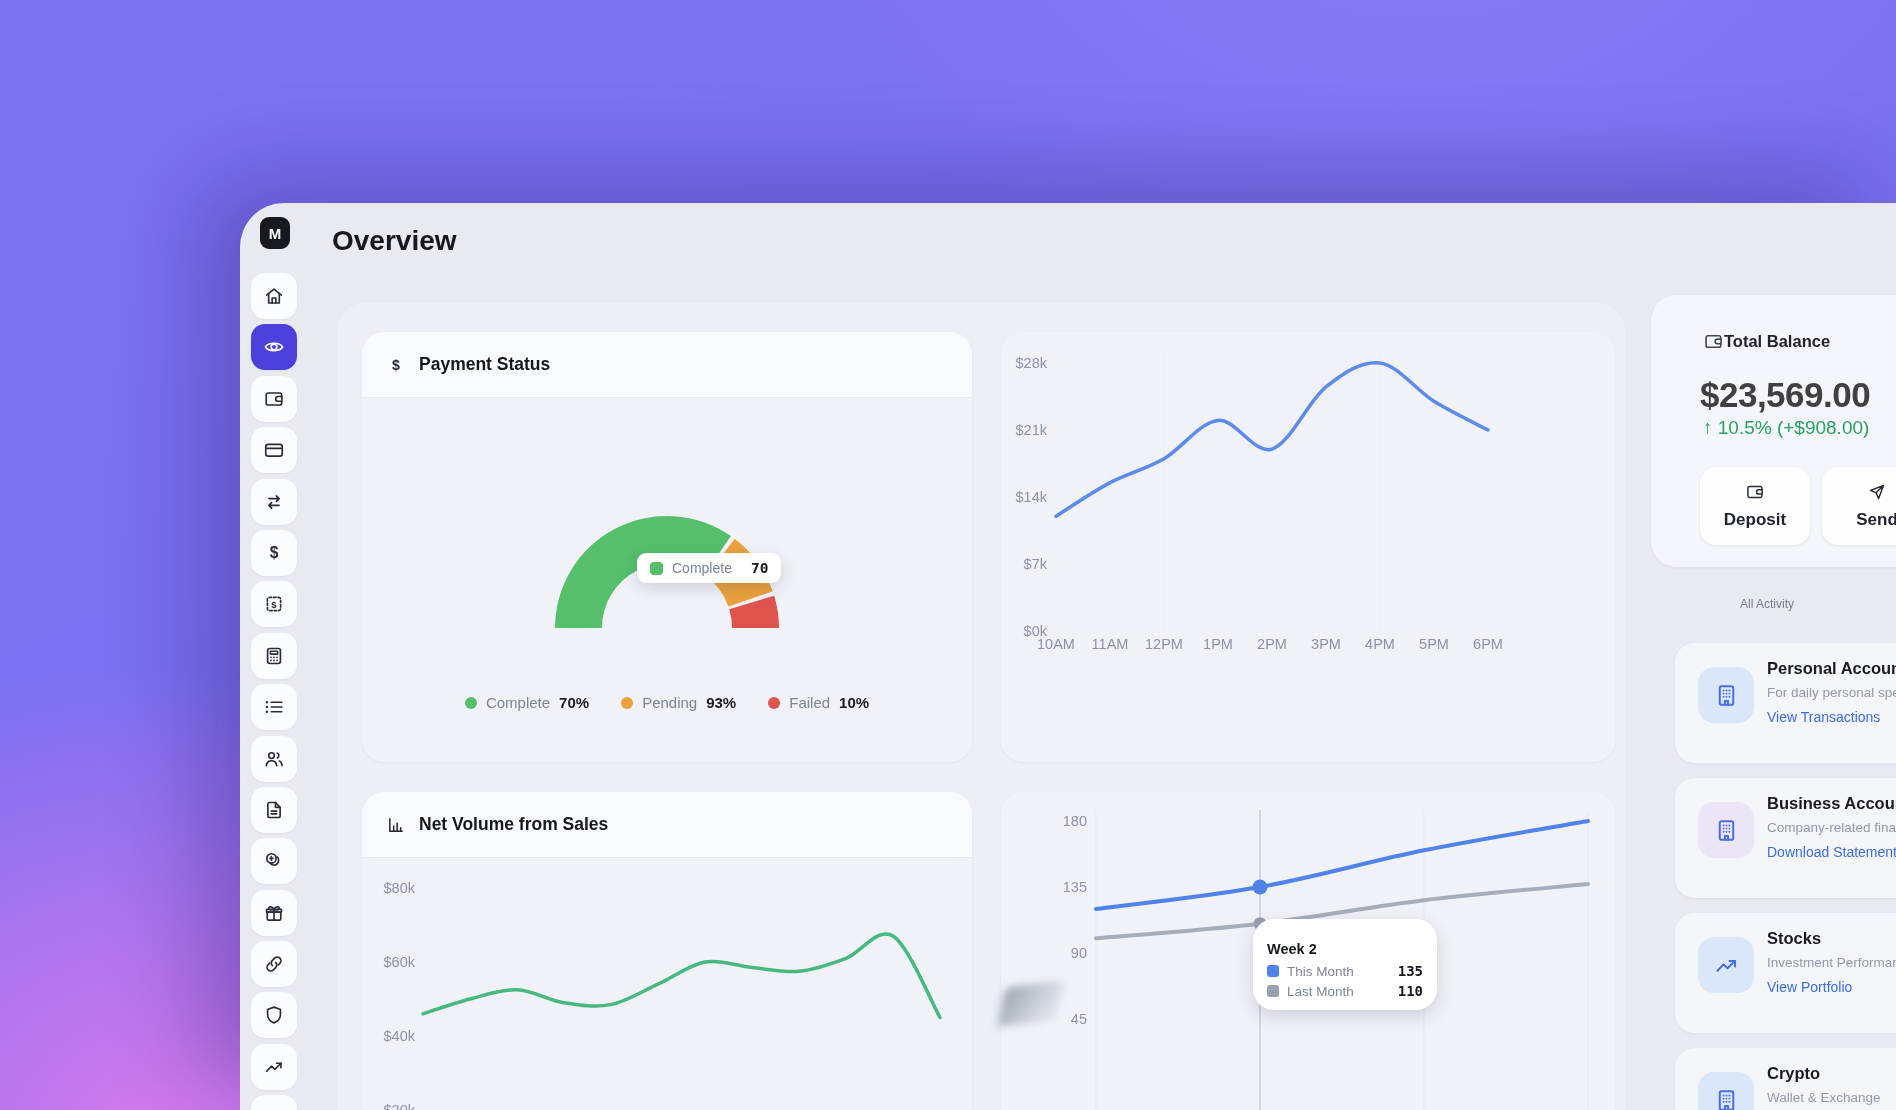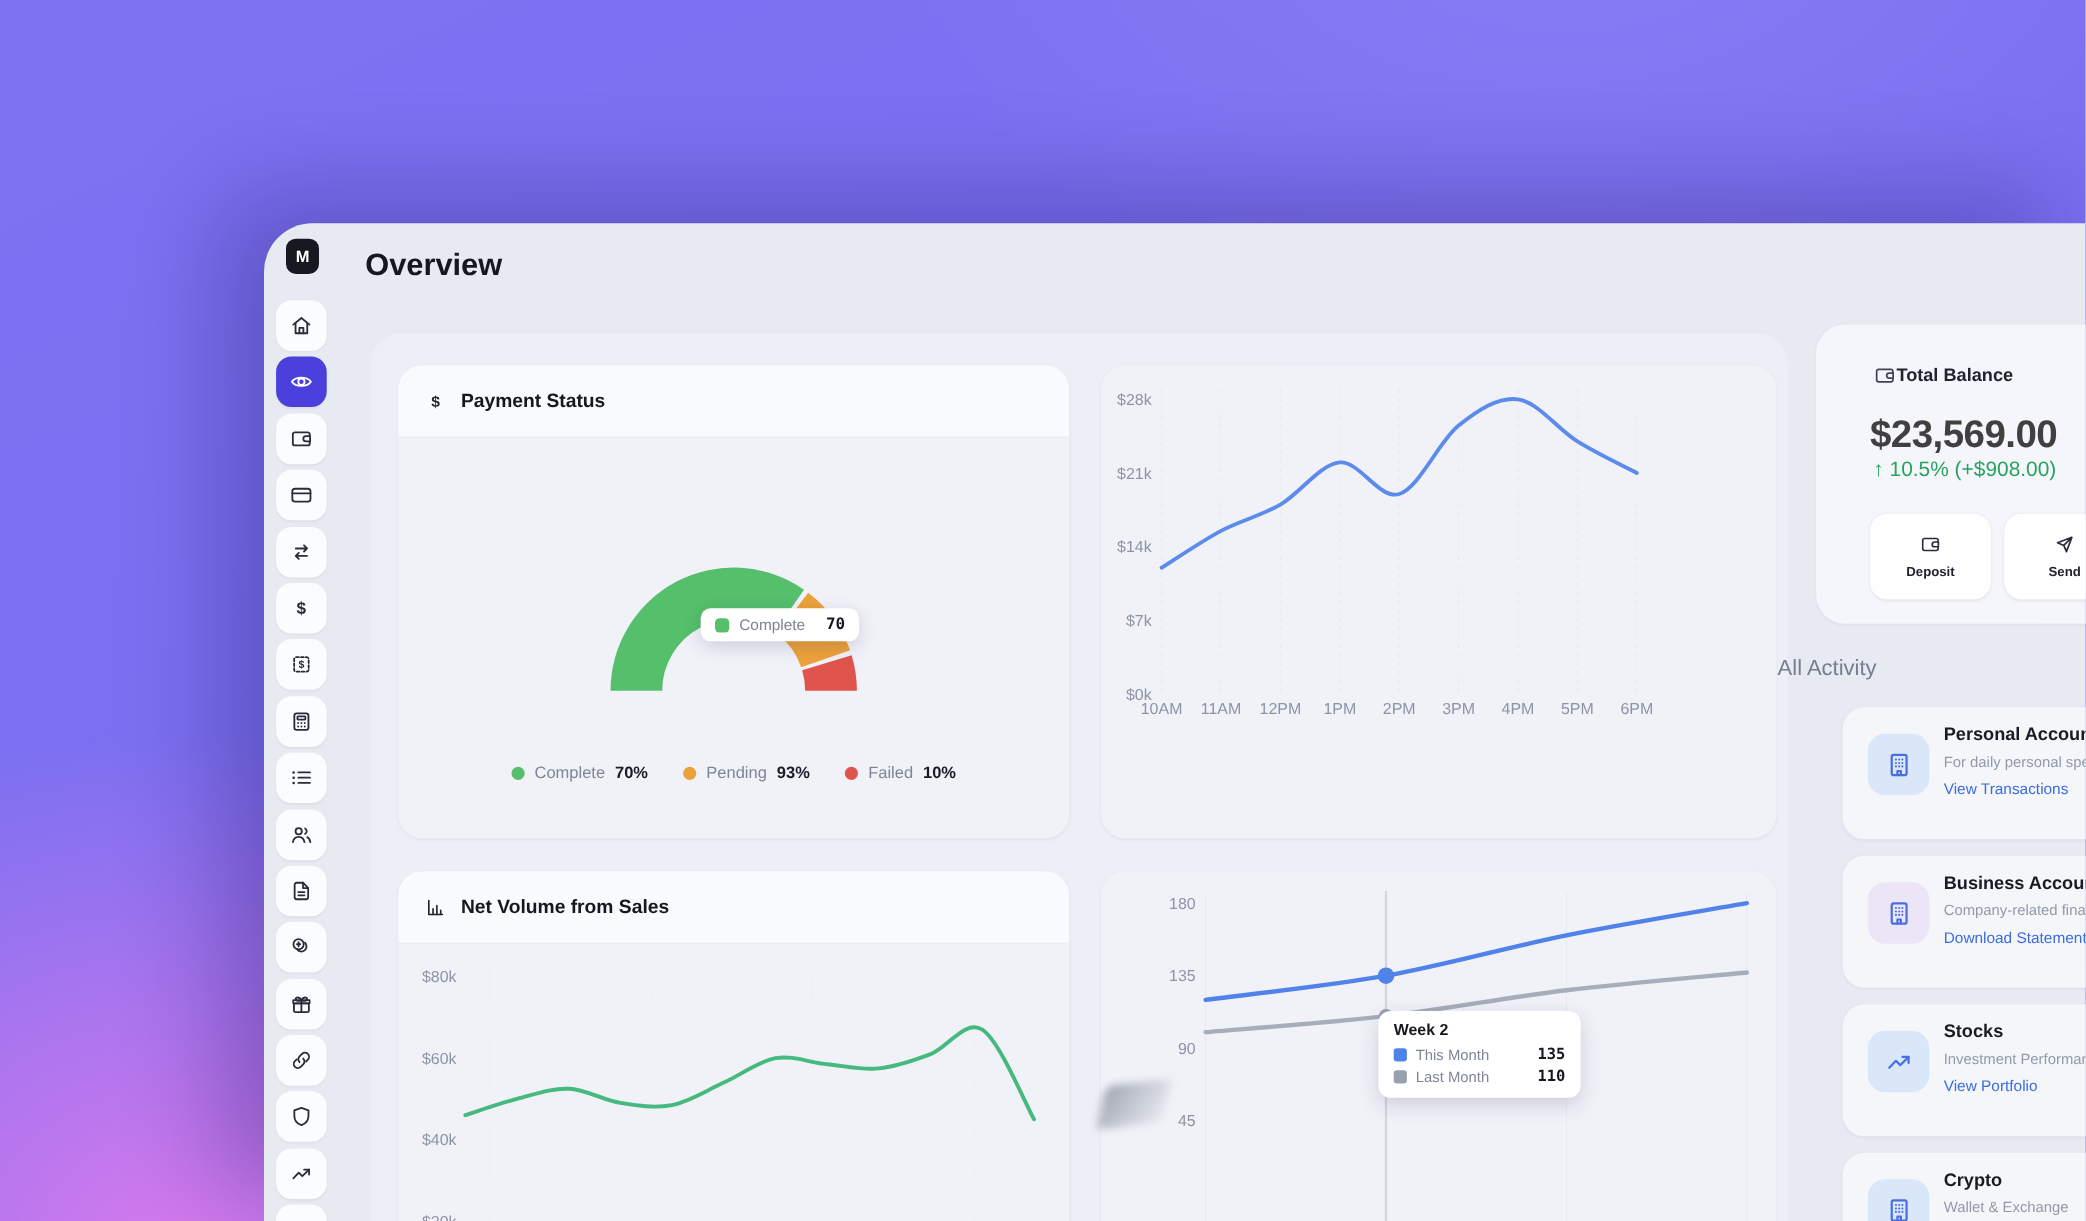--- a/index.html
+++ b/index.html
@@ -40,41 +40,41 @@
     box-shadow:0 5px 16px rgba(25,30,70,.17);display:flex;align-items:center;gap:9px;padding:0 13px;font-size:14px;z-index:2}
   .pill .sq{width:13px;height:13px;border-radius:4px;background:#55bf6b}
   .pill .pl{color:#7b8394}
   .pill .pv{font-family:"DejaVu Sans Mono",monospace;font-weight:700;color:#15181f;margin-left:10px;font-size:14.5px}
   .legend{position:absolute;left:0;top:296px;width:100%;display:flex;justify-content:center;gap:32px;
     font-size:15px;align-items:center}
   .litem{display:flex;align-items:center;gap:9px}
   .ldot{width:12px;height:12px;border-radius:50%}
   .llabel{color:#7d8596}
   .lval{font-weight:700;color:#181c26}
-  .newtip{position:absolute;left:252px;top:127px;width:156px;background:#fff;border-radius:11px;
-    box-shadow:0 6px 18px rgba(25,30,70,.17);padding:10px 14px 11px;z-index:3}
+  .newtip{position:absolute;left:252px;top:127px;width:156px;background:#fff;border-radius:21px;
+    box-shadow:0 6px 18px rgba(25,30,70,.17);padding:22px 14px 11px;z-index:3}
   .newtip .tt{font-size:14.5px;font-weight:700;color:#15181f;margin-bottom:6px}
   .trow{display:flex;align-items:center;gap:8px;font-size:13.5px;margin-top:4px}
   .trow .sq{width:12px;height:12px;border-radius:3px;flex:none}
   .trow .lbl{color:#7d8596}
   .trow .val{margin-left:auto;font-family:"DejaVu Sans Mono",monospace;font-weight:700;color:#15181f;font-size:14px}
   .balance-card{position:absolute;left:1651px;top:295px;width:300px;height:272px;border-radius:26px;
     background:#f5f6fb;box-shadow:0 1px 3px rgba(25,30,60,.06)}
   .bal-row{position:absolute;left:52px;top:36px;display:flex;align-items:center;
     font-size:16.5px;font-weight:700;color:#20242e}
   .bal-row svg{width:21px;height:21px;color:#3f4554}
   .amount{position:absolute;left:49px;top:80px;font-size:35px;font-weight:800;color:#404040;
     letter-spacing:-.5px;white-space:nowrap}
   .change{position:absolute;left:52px;top:122px;font-size:19px;color:#27a35d;white-space:nowrap}
   .btnrow{position:absolute;left:49px;top:172px;display:flex;gap:12px}
   .wbtn{width:110px;height:78px;border-radius:16px;background:#fefeff;border:none;cursor:pointer;
     box-shadow:0 1px 3px rgba(25,30,60,.09);display:flex;flex-direction:column;align-items:center;
-    justify-content:center;gap:8px;font-size:12px;font-weight:700;color:#20242e;font-family:inherit}
+    justify-content:center;gap:8px;font-size:17px;font-weight:700;color:#20242e;font-family:inherit}
   .wbtn svg{width:20px;height:20px;color:#272c38}
-  .activity-head{position:absolute;left:1616px;top:597px;font-size:20px;color:#767d90}
+  .activity-head{position:absolute;left:1740px;top:597px;font-size:12px;color:#767d90}
   .acard{position:absolute;left:1675px;width:270px;height:120px;border-radius:20px;background:#f5f6fa;
     overflow:hidden;box-shadow:0 1px 3px rgba(25,30,60,.05)}
   .tileicon{position:absolute;left:23px;top:24px;width:56px;height:56px;border-radius:16px;
     display:flex;align-items:center;justify-content:center}
   .tileicon svg{width:27px;height:27px}
   .tile-blue{background:#d9e7f8;color:#4a6fe3}
   .tile-purple{background:#ece4f7;color:#4a6fe3}
   .at{position:absolute;left:92px;top:16px;font-size:16.5px;font-weight:700;color:#171b24;white-space:nowrap}
   .asub{position:absolute;left:92px;top:42px;font-size:13.5px;color:#9199ab;white-space:nowrap}
   .alink{position:absolute;left:92px;top:66px;font-size:14px;color:#3b6ce0;font-weight:500;

